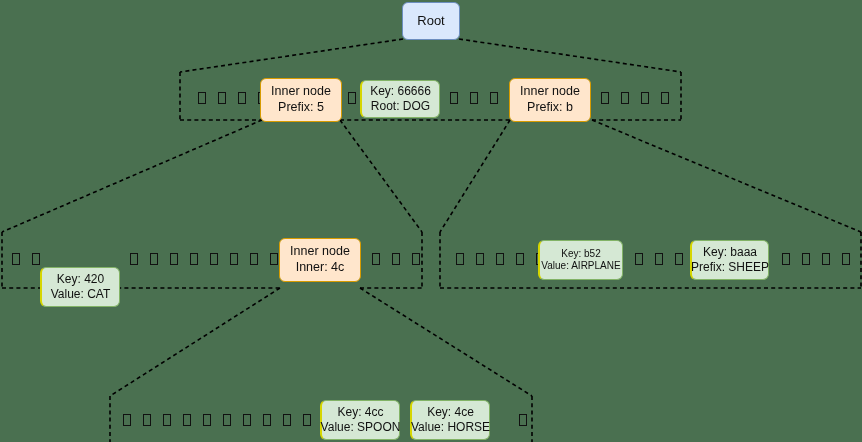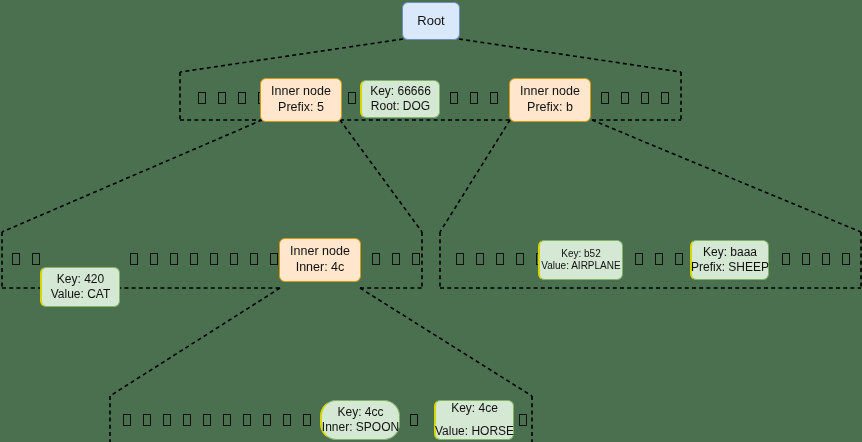--- a/index.html
+++ b/index.html
@@ -218,30 +218,30 @@
     <span class="slot"></span>
     <span class="slot"></span>
     <span class="slot"></span>
     <span class="slot"></span>
     <span class="slot"></span>
     <span class="slot"></span>
     <span class="slot"></span>
     <span class="slot"></span>
   </div>
 
-  <div class="node node-leaf" style="left:320px;top:400px;width:80px;height:40px;border-radius:16px;">
+  <div class="node node-leaf" style="left:320px;top:400px;width:80px;height:40px;">
     <span class="ln">Key: 4cc</span>
-    <span class="ln">Inner: SPOON</span>
+    <span class="ln">Value: SPOON</span>
   </div>
 
   <div class="slots" style="left:404px;top:414px;">
     <span class="slot"></span>
   </div>
 
-  <div class="node node-leaf" style="left:434px;top:400px;width:80px;height:40px;justify-content:space-between;">
+  <div class="node node-leaf" style="left:410px;top:400px;width:80px;height:40px;">
     <span class="ln">Key: 4ce</span>
     <span class="ln">Value: HORSE</span>
   </div>
 
   <div class="slots" style="left:513px;top:414px;">
     <span class="slot"></span>
   </div>
 
 </div>
 

